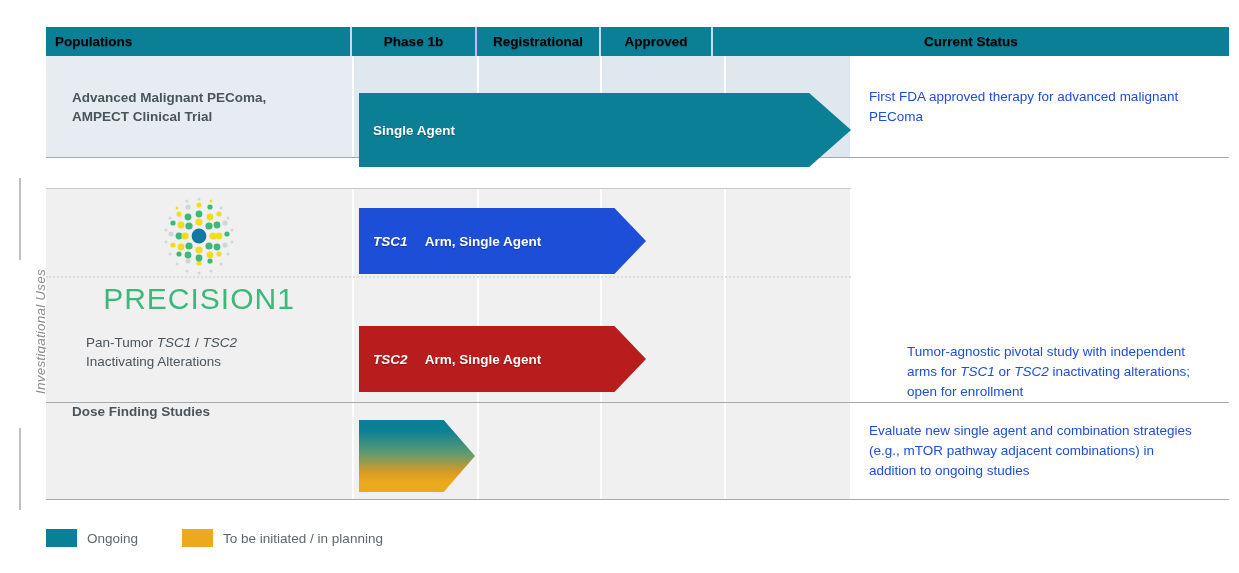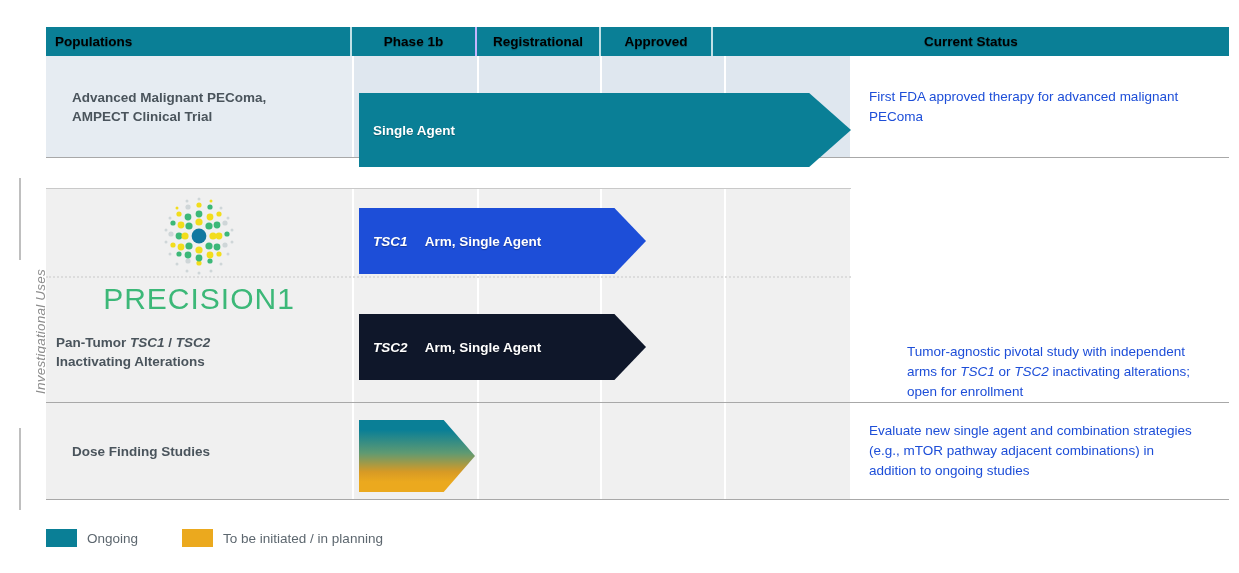--- a/index.html
+++ b/index.html
@@ -111,26 +111,26 @@
   }
   #logo-dots{width:86px;height:86px;position:relative;}
   #logo-dots svg{display:block;}
   #logo-word{
     margin-top:5px;font-size:30px;letter-spacing:1px;color:#3cb878;
     font-weight:400;line-height:1;
     -webkit-text-stroke:0;
   }
   #precision-label{
     margin-top:19px;
-    font-weight:bold;font-size:13.5px;color:#4a545c;line-height:19px;
-    padding-left:10px;
+    font-weight:normal;font-size:13.5px;color:#4a545c;line-height:19px;
+    padding-left:40px;
   }
   #precision-label i{font-style:italic;}
 
-  #dose-pop{display:flex;align-items:center;height:100%;}
+  #dose-pop{display:flex;height:100%;}
 
   .inv-st-cell{display:flex;align-items:flex-end;height:100%;margin-left:38px;}
   #dose-st-cell{display:flex;align-items:center;height:100%;}
   .status-text i{font-style:italic;}
 
   
   .arrow{
     position:absolute;
     display:flex;align-items:center;
     color:#ffffff;font-weight:bold;font-size:13.5px;
@@ -145,22 +145,22 @@
     left:313px;top:37px;width:492px;height:74px;
     background:#0a7f96;
     clip-path:polygon(0 0, 91.5% 0, 100% 50%, 91.5% 100%, 0 100%);
   }
   #arrow-tsc1{
     left:313px;top:20px;width:287px;height:66px;
     background:#1d4ed8;
     clip-path:polygon(0 0, 89% 0, 100% 50%, 89% 100%, 0 100%);
   }
   #arrow-tsc2{
-    left:313px;top:126px;width:287px;height:66px;
-    background:#0f172a;
+    left:313px;top:138px;width:287px;height:66px;
+    background:#b91c1c;
     clip-path:polygon(0 0, 89% 0, 100% 50%, 89% 100%, 0 100%);
   }
   #arrow-dose{
     left:313px;top:18px;width:116px;height:72px;
     background:linear-gradient(180deg,#0a7f96 0%,#0a7f96 14%,#5f9a72 46%,#d79a25 72%,#eba91e 86%,#eba91e 100%);
     clip-path:polygon(0 0, 73% 0, 100% 50%, 73% 100%, 0 100%);
   }
 
   
   #legend{

